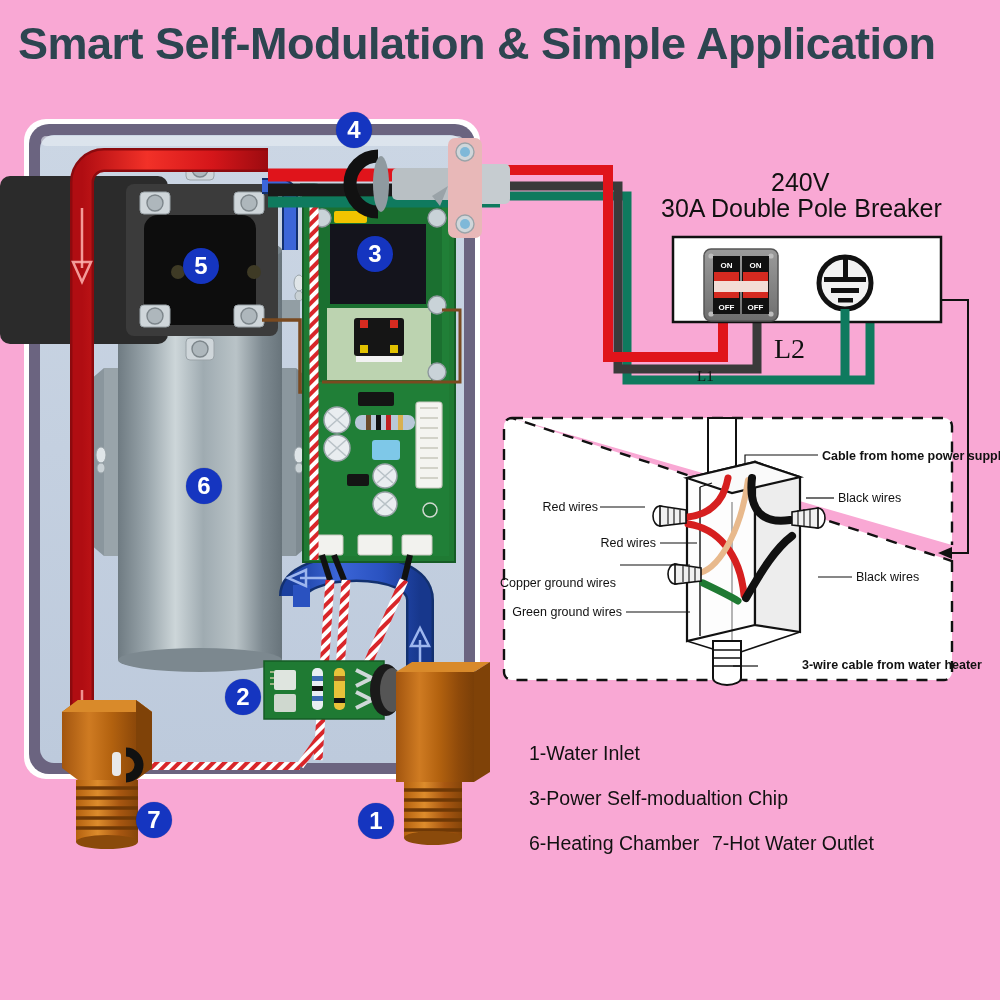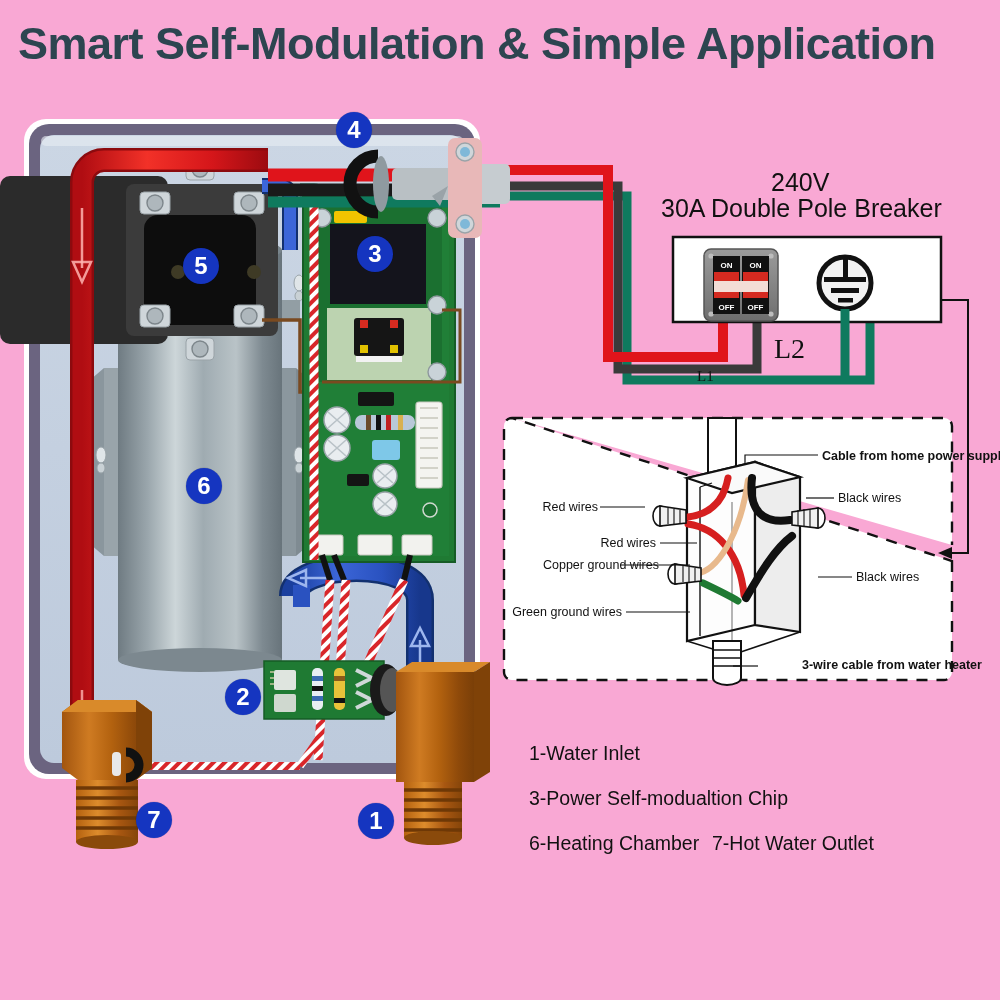--- a/index.html
+++ b/index.html
@@ -457,21 +457,21 @@
   </svg>
 
   <div class="brk-text" id="brk-volt">240V</div>
   <div class="brk-text" id="brk-name">30A Double Pole Breaker</div>
   <div class="brk-text" id="lab-l1">L1</div>
   <div class="brk-text" id="lab-l2">L2</div>
 
   <div class="jb-lab bold" style="left:822px; top:449px;">Cable from home power supply</div>
   <div class="jb-lab right" style="left:520px; top:500px; width:78px;">Red wires</div>
   <div class="jb-lab right" style="left:520px; top:536px; width:136px;">Red wires</div>
-  <div class="jb-lab right" style="left:476px; top:558px; width:140px;padding-left:43px;">Copper ground wires</div>
+  <div class="jb-lab right" style="left:476px; top:576px; width:140px;">Copper ground wires</div>
   <div class="jb-lab right" style="left:482px; top:605px; width:140px;">Green ground wires</div>
   <div class="jb-lab" style="left:838px; top:491px;">Black wires</div>
   <div class="jb-lab" style="left:856px; top:570px;">Black wires</div>
   <div class="jb-lab bold" style="left:802px; top:658px;">3-wire cable from water heater</div>
 
   <div class="badge" id="badge-1" style="left: 358px; top: 803px;">1</div>
   <div class="badge" id="badge-2" style="left: 225px; top: 679px;">2</div>
   <div class="badge" id="badge-3" style="left: 357px; top: 236px;">3</div>
   <div class="badge" id="badge-4" style="left: 336px; top: 112px;">4</div>
   <div class="badge" id="badge-5" style="left: 183px; top: 248px;">5</div>

